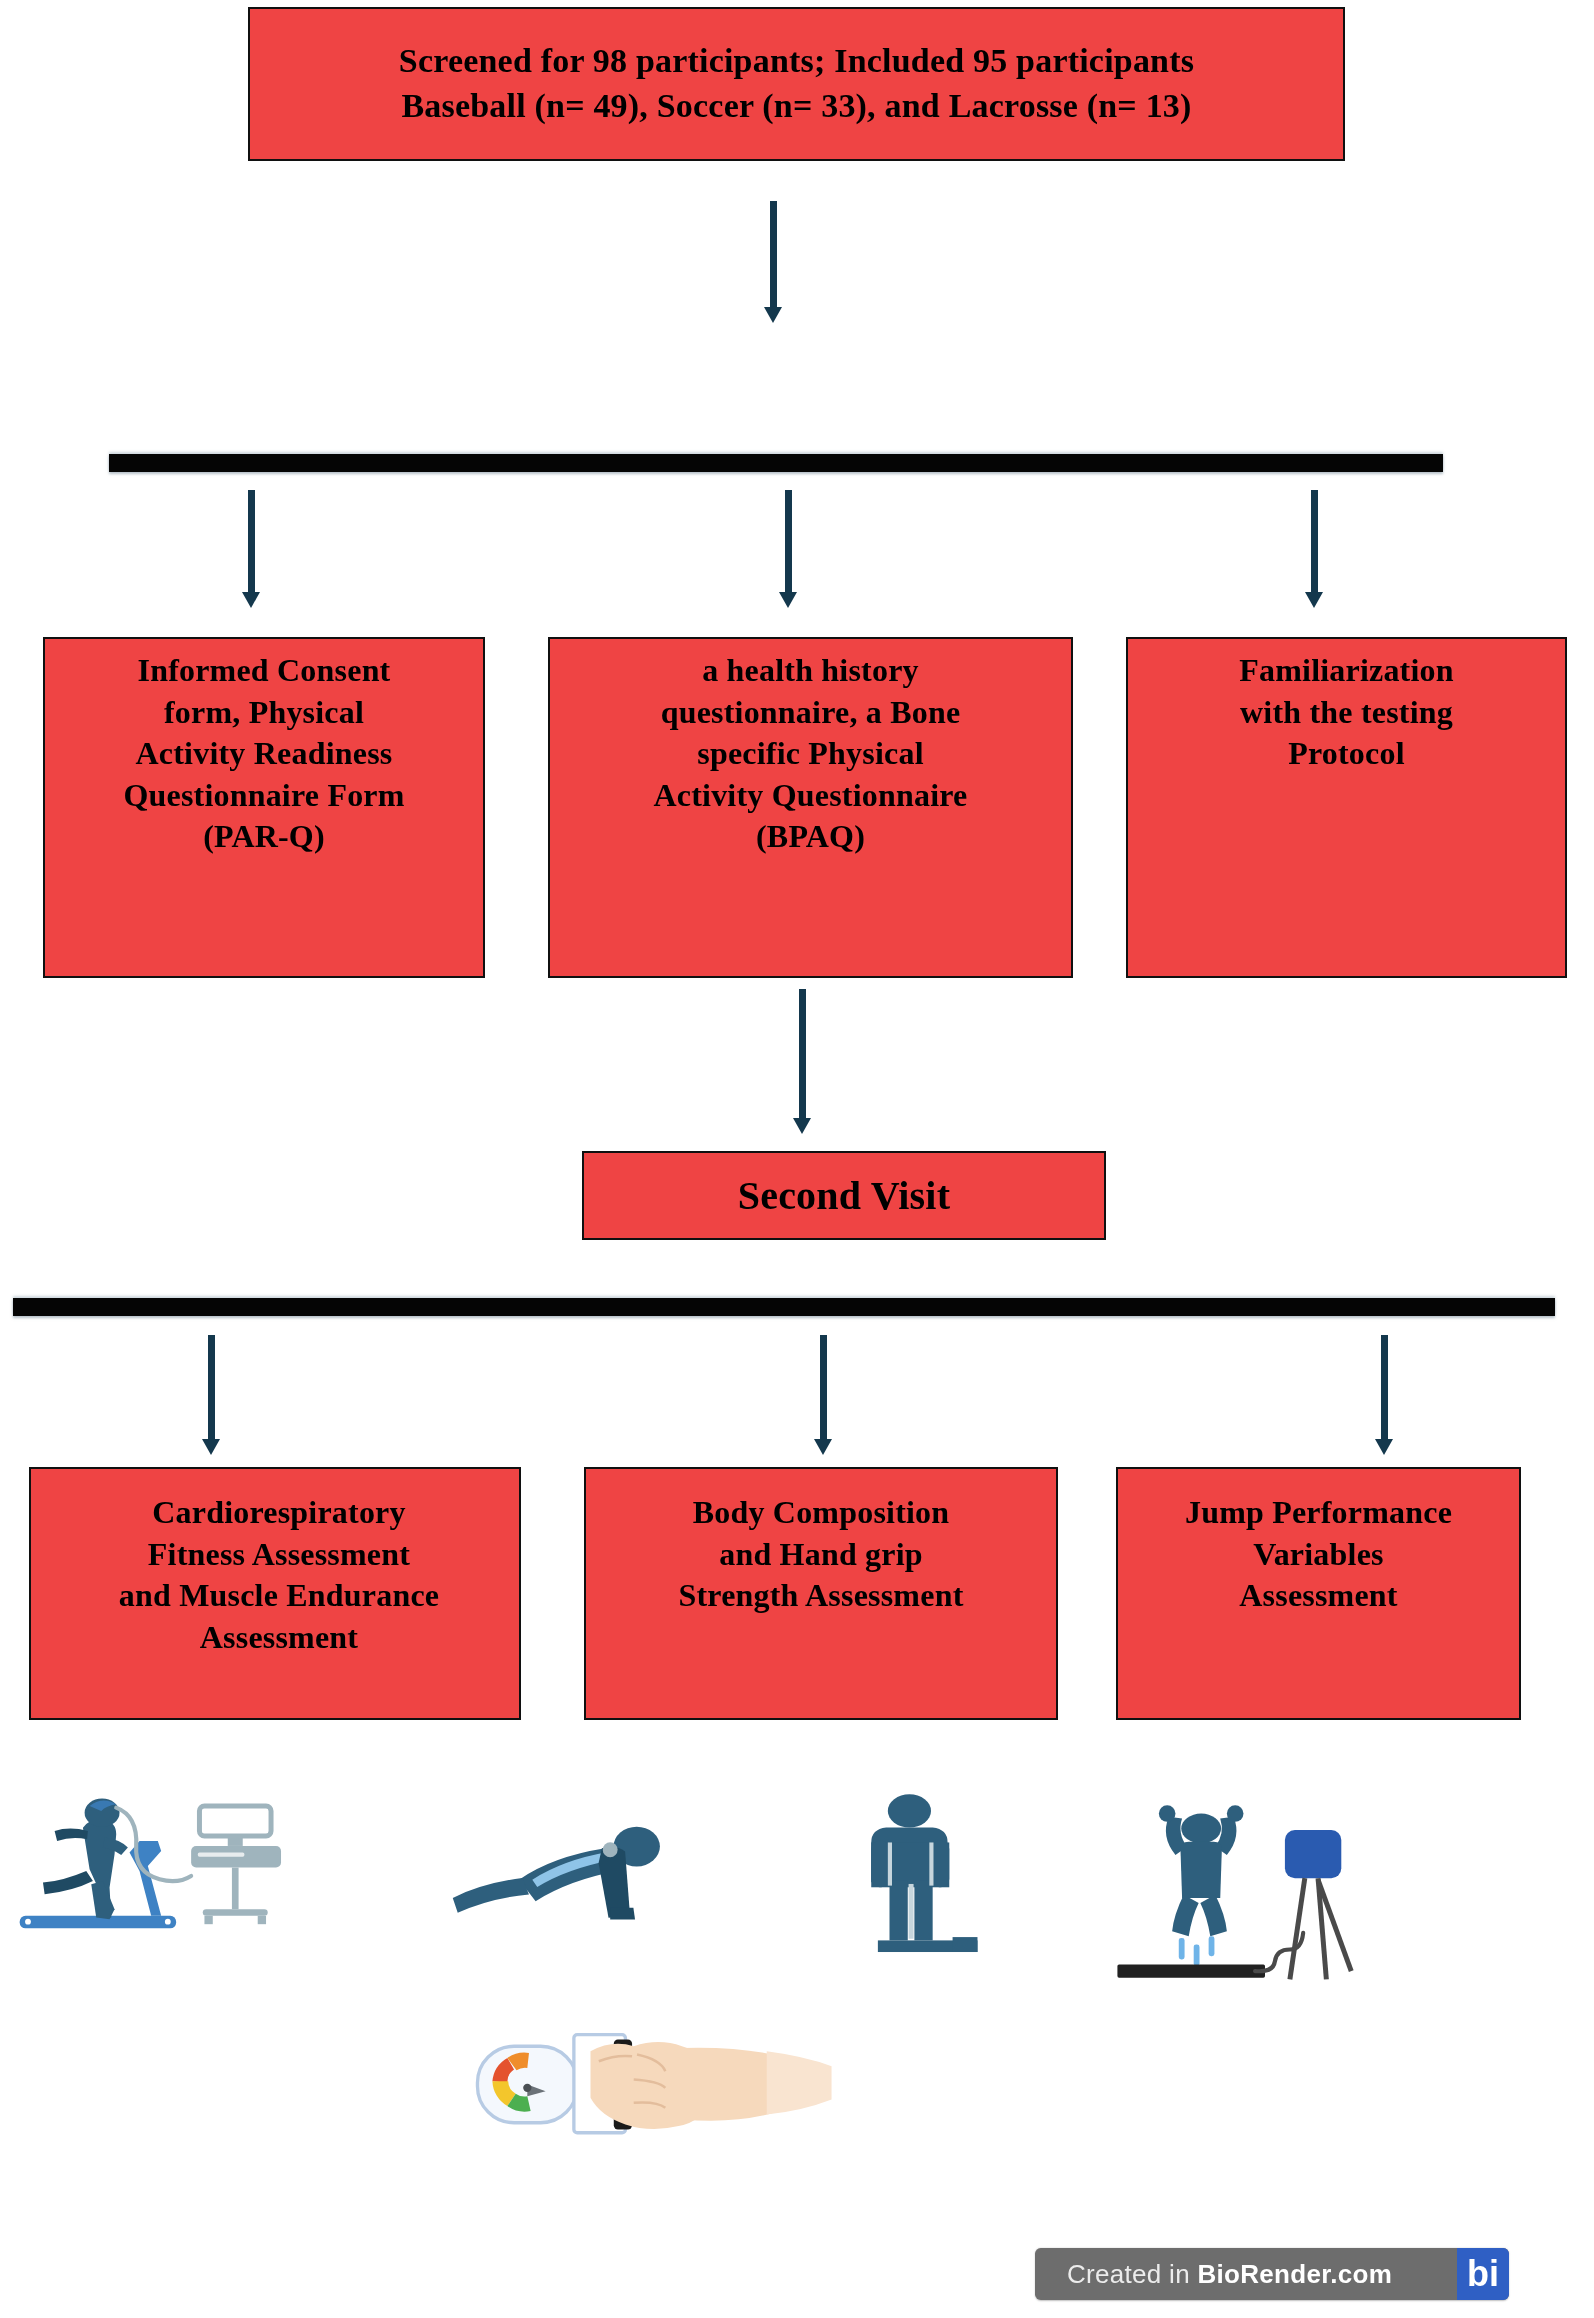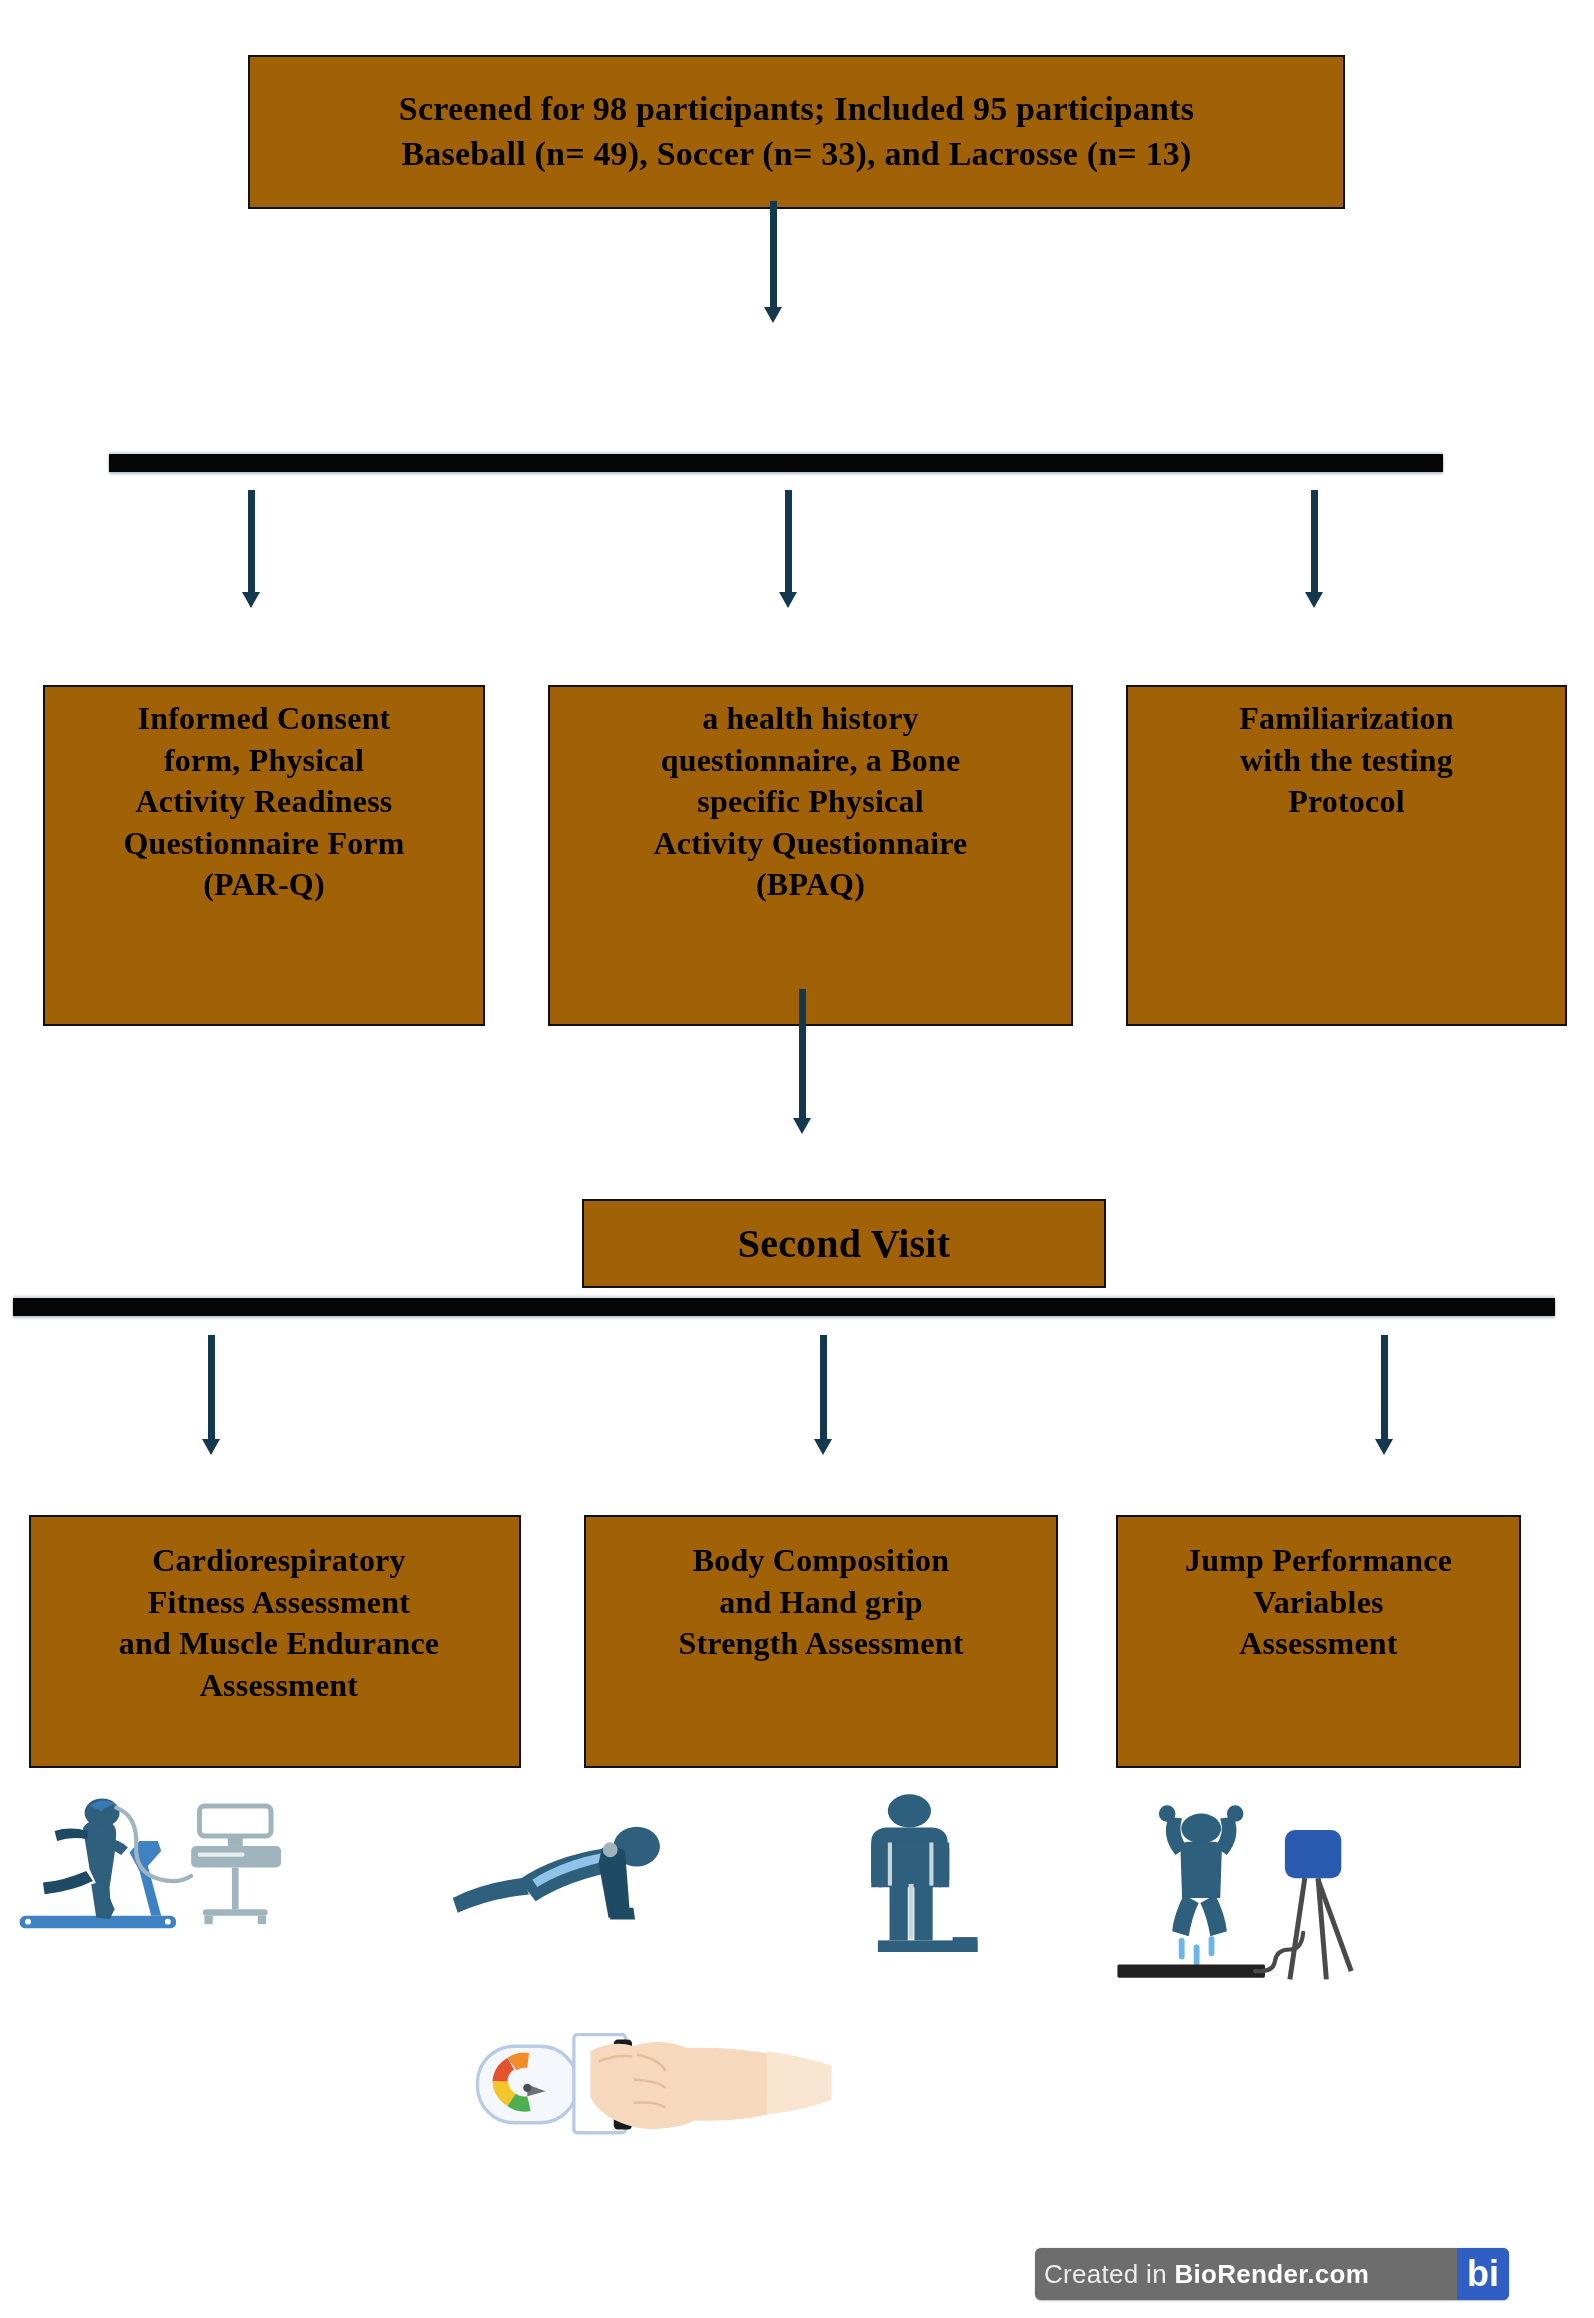--- a/index.html
+++ b/index.html
@@ -8,29 +8,28 @@
     font-family:"Liberation Serif","DejaVu Serif",serif;
     color:#000000;
   }
   .stage{position:absolute;left:0;top:0;width:1595px;height:2319px;}
 
   
   .box{
     position:absolute;
     box-sizing:border-box;
     border:2.5px solid #101010;
-    background:#a16207;
+    background:#ef4444;
     display:flex;
     align-items:center;
     justify-content:center;
     text-align:center;
     font-weight:700;
     line-height:1.30;
     letter-spacing:0.2px;
-    margin-top:48px;
   }
   .box .txt{width:100%;padding:0 8.3px;white-space:pre-line;}
 
   #screening-box{left:248px;top:6.6px;width:1097px;height:154px;font-size:34px;}
   #first-visit-box{left:519px;top:328px;width:530px;height:81px;font-size:32px;}
   #second-visit-box{left:582px;top:1151px;width:524px;height:89px;font-size:40px;}
 
   .fv-box{top:637px;height:341px;font-size:32px;align-items:flex-start;}
   .fv-box .txt{padding-top:11px;}
   #fv-box-1{left:43px;width:442px;}
@@ -84,21 +83,21 @@
 
   
   #biorender-watermark{
     position:absolute;left:1035px;top:2248px;width:474px;height:52px;
     background:#6d6d6d;border-radius:5.8px;
     display:flex;align-items:center;
     box-shadow:0 0.8px 1.7px rgba(0,0,0,.25);
   }
   #biorender-label{
     flex:1;color:#ffffff;font-family:"Liberation Sans","DejaVu Sans",sans-serif;
-    font-size:26px;font-weight:700;letter-spacing:0.3px;padding-left:9px;white-space:nowrap;
+    font-size:26px;font-weight:700;letter-spacing:0.3px;padding-left:32px;white-space:nowrap;
   }
   #biorender-label .soft{font-weight:400;color:#ececec;}
   #biorender-badge{
     width:52px;height:52px;background:#2f5fc4;border-radius:0 5.8px 5.8px 0;
     display:flex;align-items:center;justify-content:center;
     color:#ffffff;font-family:"Liberation Sans","DejaVu Sans",sans-serif;
     font-size:36px;font-weight:700;
   }
 </style>
 </head>

